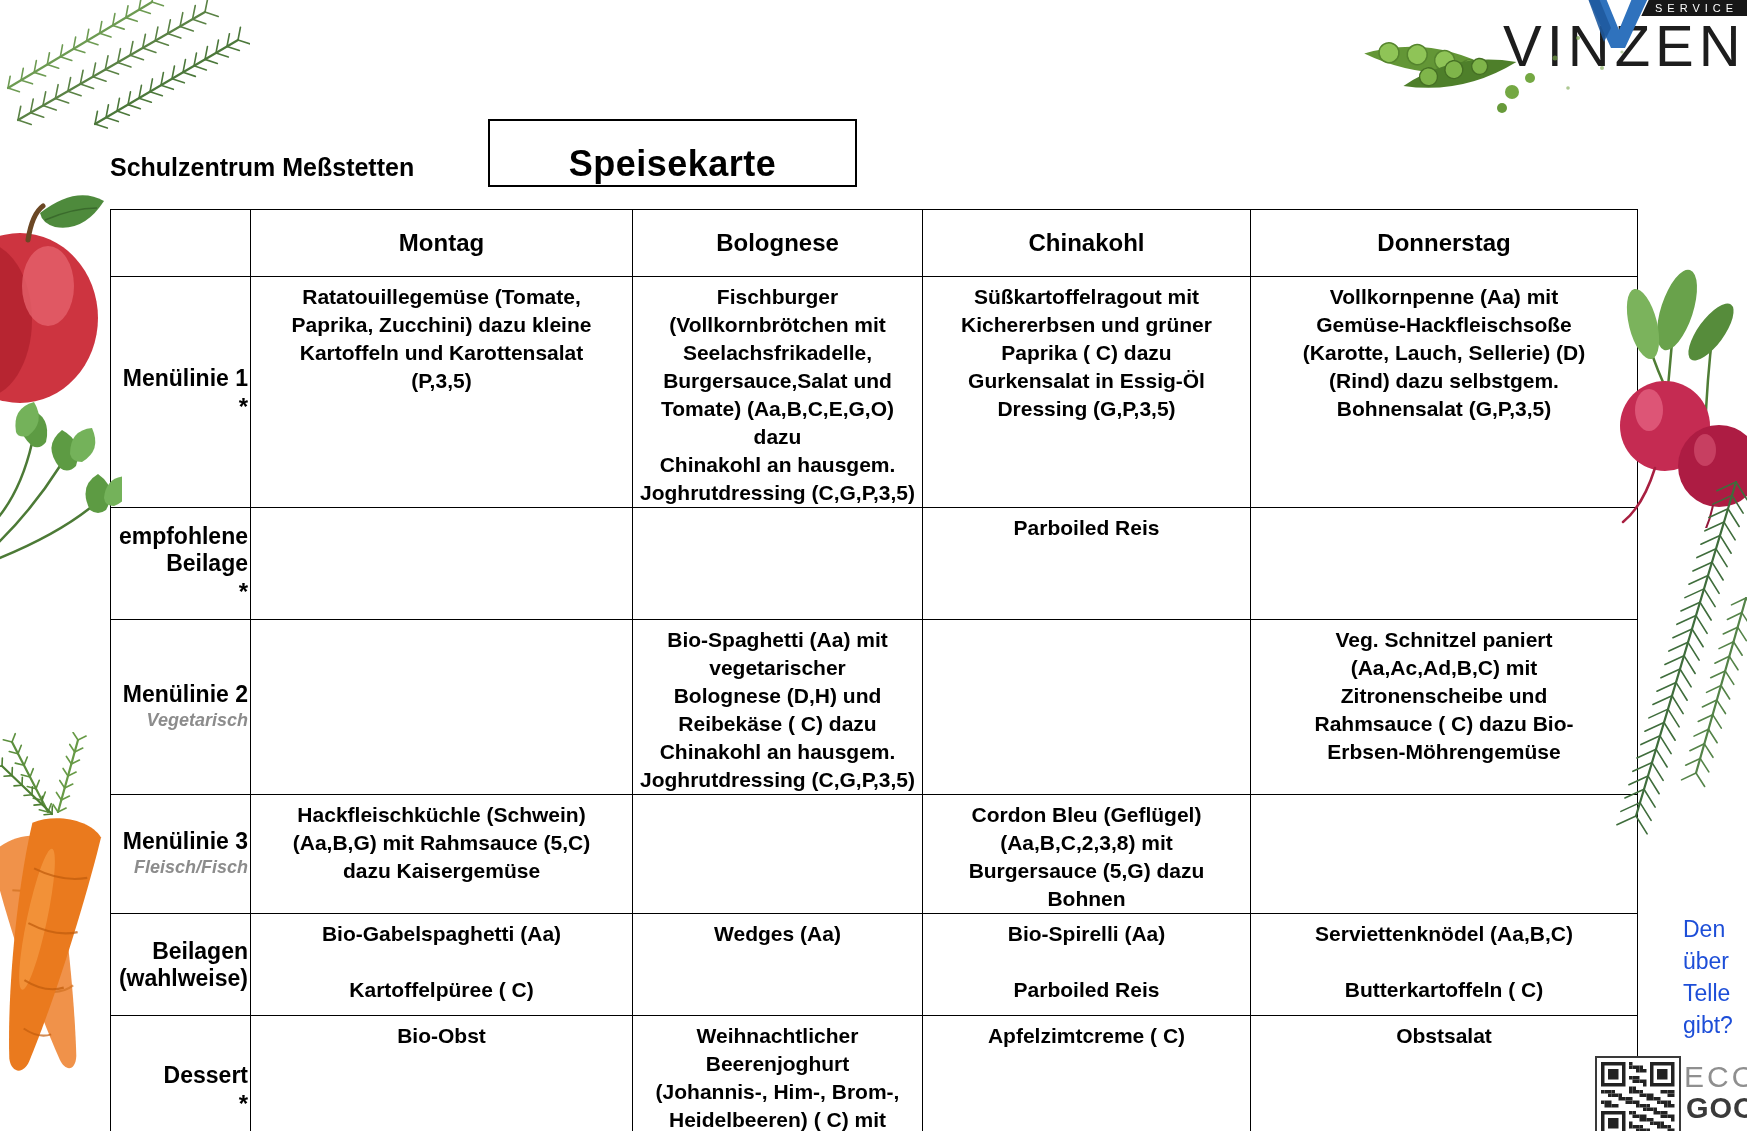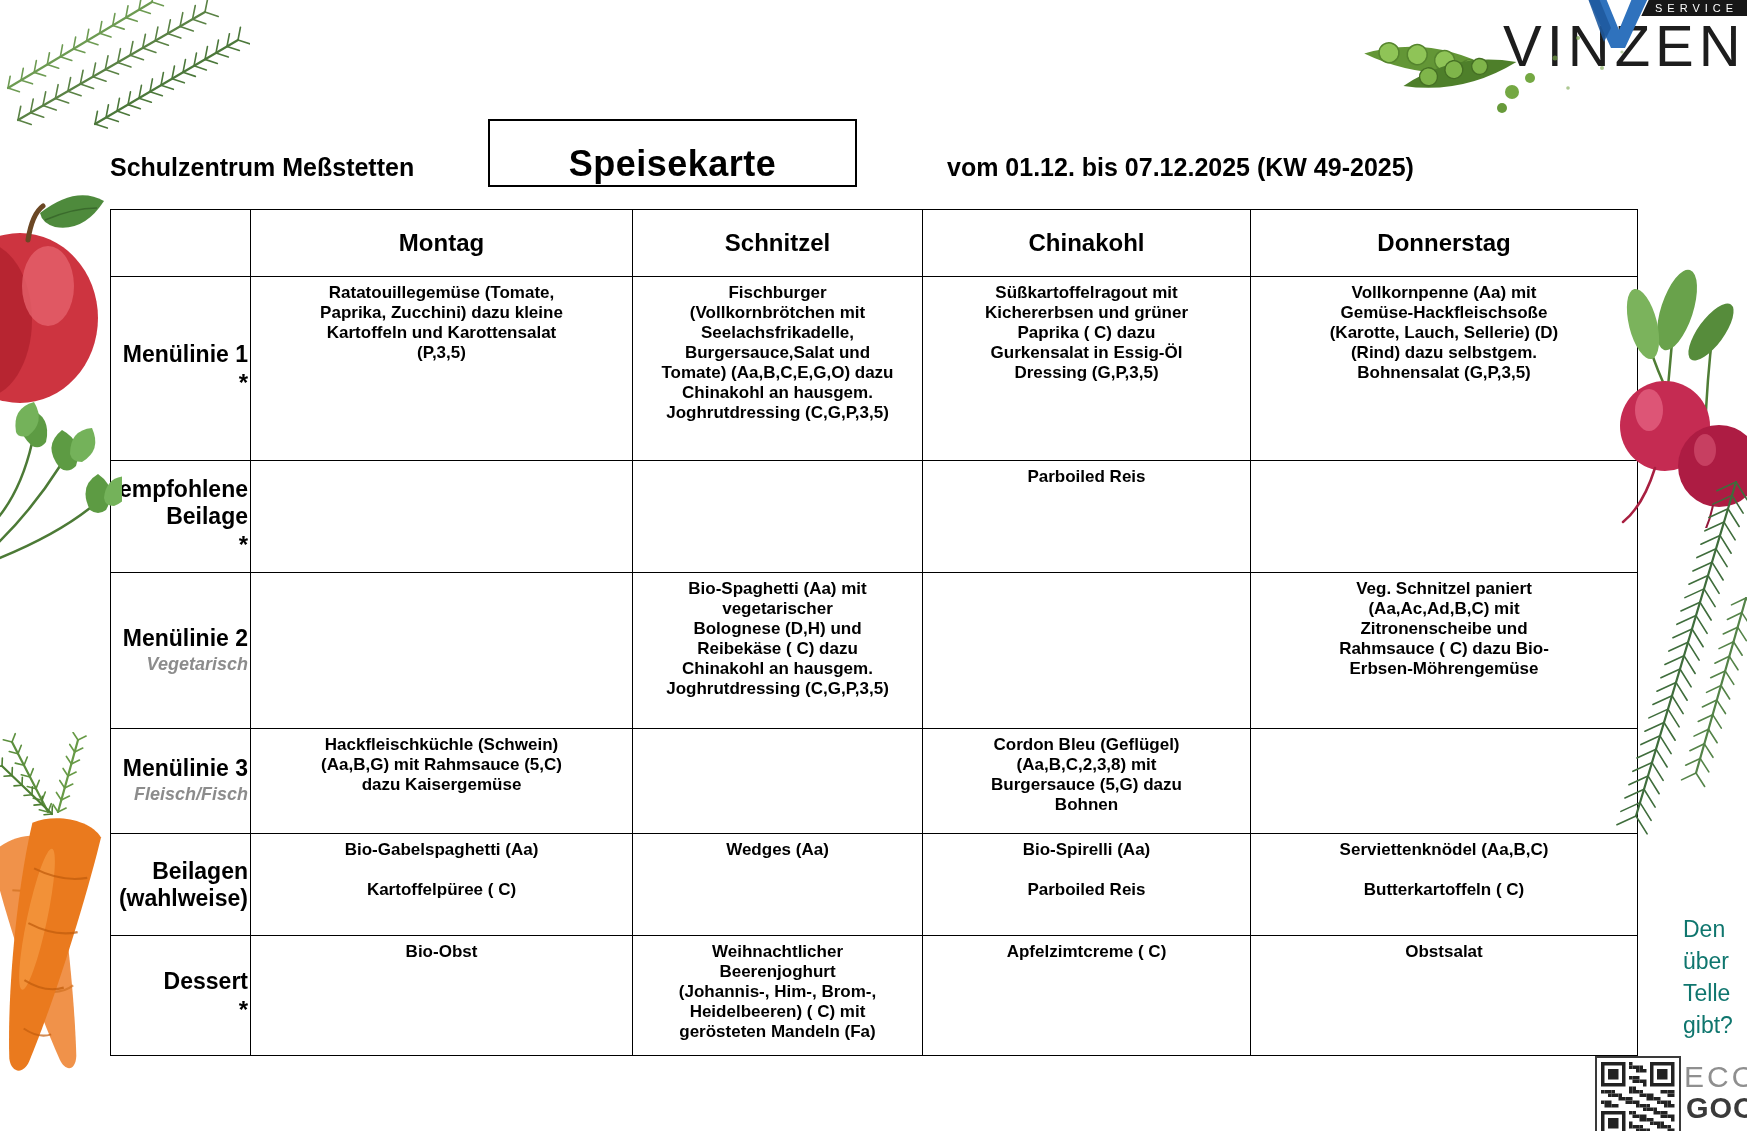--- a/index.html
+++ b/index.html
@@ -18,29 +18,29 @@
   #brand{left:1503px;top:12px;font-size:58px;letter-spacing:5px;color:#1d1d1d;font-weight:400;}
   #banner{left:1645px;top:0;width:110px;height:16px;background:#171717;transform:skewX(-25deg);
           display:flex;align-items:center;}
   #banner span{transform:skewX(25deg);color:#fff;font-size:11px;letter-spacing:5px;padding-left:10px;}
 
   
   #menu-table{border-collapse:collapse;table-layout:fixed;position:absolute;left:110px;top:209px;
               width:1527px;z-index:2;}
   #menu-table td,#menu-table th{border:1.5px solid #000;background:transparent;overflow:hidden;}
   .day{font-size:24px;font-weight:bold;text-align:center;vertical-align:middle;}
-  .cell{font-weight:bold;font-size:17px;line-height:20px;text-align:center;vertical-align:top;
+  .cell{font-weight:bold;font-size:21px;line-height:28px;text-align:center;vertical-align:top;
         padding:6px 3px 0 3px;white-space:pre-line;}
   .lbl-cell{text-align:right;vertical-align:middle;padding:0 2px;}
   .lbl-title{font-weight:bold;font-size:23px;line-height:27px;white-space:pre;}
   .sub-star{font-weight:bold;font-size:24px;line-height:26px;margin-top:2px;}
   .sub-gray{font-weight:bold;font-style:italic;font-size:18px;line-height:25px;color:#8c8c8c;white-space:pre;}
 
   
-  #side-note{left:1683px;top:913px;font-size:23px;line-height:32px;color:#0f766e;white-space:pre-line;}
+  #side-note{left:1683px;top:913px;font-size:23px;line-height:32px;color:#1d4ed8;white-space:pre-line;}
   #eco-top{left:1684px;top:1060px;font-size:30px;letter-spacing:3px;color:#8f8f8f;}
   #eco-bottom{left:1686px;top:1092px;font-size:29px;font-weight:bold;letter-spacing:1px;color:#3a3a3a;}
 
   svg.deco{position:absolute;z-index:3;pointer-events:none;}
 </style>
 </head>
 <body>
 
 <div id="canvas">
 
@@ -357,35 +357,34 @@
   </svg>
   <div class="abs" id="banner">
     <span>SERVICE</span>
   </div>
   <div class="abs" id="brand">VINZENZ</div>
 
   <div class="abs" id="school">Schulzentrum Meßstetten</div>
   <div class="abs" id="titlebox">
     <span>Speisekarte</span>
   </div>
-  <div class="abs" id="daterange">vom 01.12. bis 07.12.2025 (KW 49-2025)</div>
 
   <table id="menu-table">
     <colgroup>
       <col style="width:140px">
         <col style="width:382px">
         <col style="width:290px">
       <col style="width:328px">
         <col style="width:387px">
     </colgroup>
     <tbody>
         <tr style="height:67px">
       <th></th>
       <th class="day">Montag</th>
-      <th class="day">Schnitzel</th>
+      <th class="day">Bolognese</th>
       <th class="day">Chinakohl</th>
       <th class="day">Donnerstag</th>
     </tr>
     <tr style="height:184px">
       <td class="lbl-cell">
         <div class="lbl-title">Menülinie 1</div>
         <div class="sub-star">*</div>
       </td>
       <td class="cell">Ratatouillegemüse (Tomate,
 Paprika, Zucchini) dazu kleine

